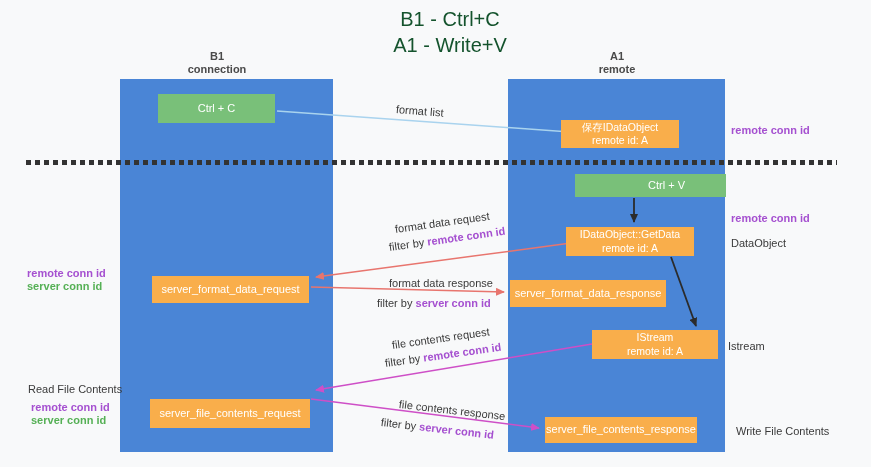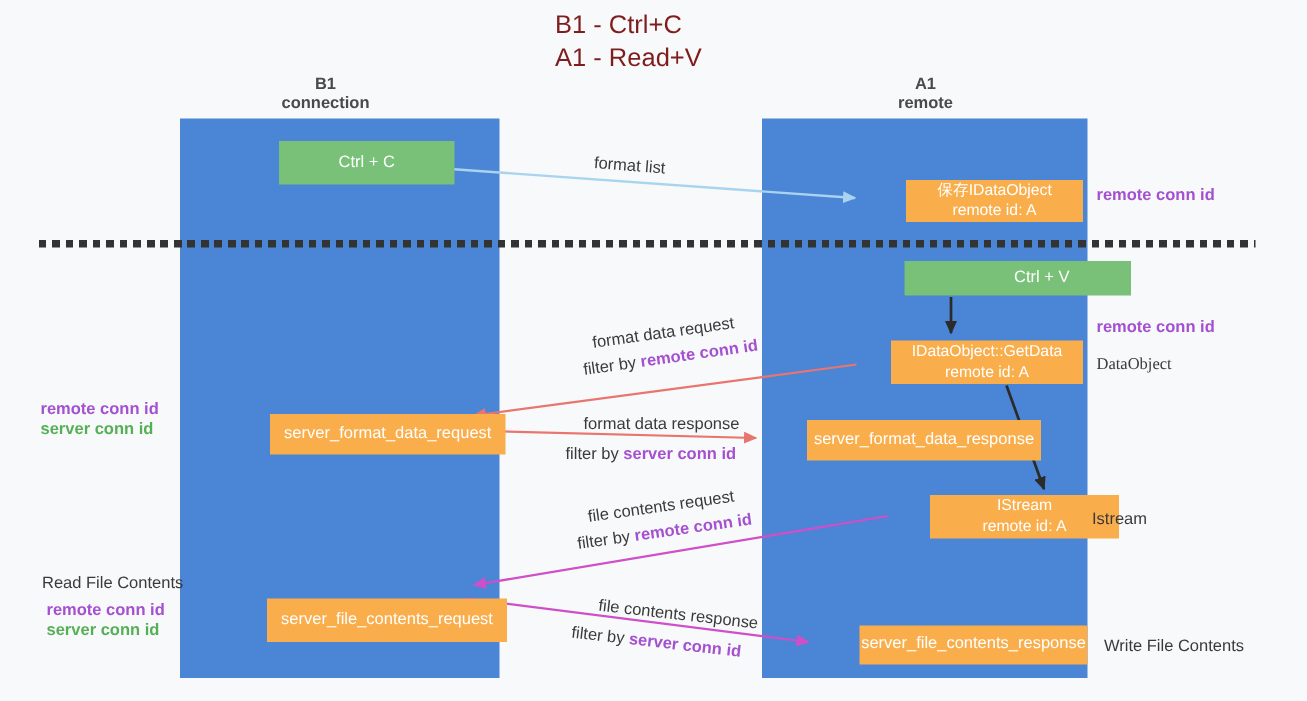--- a/index.html
+++ b/index.html
@@ -1,52 +1,52 @@
 <!DOCTYPE html>
 <html><head>
 <meta charset="utf-8">
 <style>
   html,body { margin:0; padding:0; background:#f8f9fa; font-family:"Liberation Sans", sans-serif; }
   .canvas { position:relative; width:871px; height:467px; overflow:hidden; background:#f8f9fa; }
 
-  .title { position:absolute; left:370px; top:6px; width:160px; 
-           font-size:17px; color:#7f1d1d; line-height:1.32; }
+  .title { position:absolute; left:370px; top:6px; width:160px; text-align:center;
+           font-size:20px; color:#14532d; line-height:1.32; }
 
   .lane-header { position:absolute; top:50px; width:140px; text-align:center;
                  font-size:11px; color:#4a4a4a; line-height:1.2;font-weight:bold; }
 
   .lane { position:absolute; top:79px; height:373px; background:#4a85d6; }
 
   .dashed { position:absolute; left:26px; top:160px; width:811px; height:5px;
             background:repeating-linear-gradient(90deg,#333333 0 5px,transparent 5px 9px); }
 
   .box { position:absolute; display:flex; flex-direction:column; align-items:center;
          justify-content:center; color:#ffffff; text-align:center; font-size:11px;
-         line-height:1.25; z-index:3;margin-left:28px; }
+         line-height:1.25; z-index:3; }
   .green  { background:#79c079; }
   .orange { background:#f9ae4b; }
   .two-line { font-size:10.5px; }
 
   svg.arrows { position:absolute; left:0; top:0; z-index:2; }
 
   .arrow-label { position:absolute; font-size:11px; color:#3a3a3a; white-space:nowrap;
                  transform-origin:left center; z-index:4; }
   .side-label  { position:absolute; font-size:11px; color:#3a3a3a; white-space:nowrap; z-index:4; }
   .purple   { color:#a550d0; font-weight:bold; }
   .greenlbl { color:#55b055; font-weight:bold; }
   .stack { line-height:1.15; }
 </style>
 </head>
 <body>
 
 <div class="canvas">
 
   <div class="title">
     <div>B1 - Ctrl+C</div>
-    <div>A1 - Read+V</div>
+    <div>A1 - Write+V</div>
   </div>
 
   <div class="lane-header" style="left:147px;">
     <div>B1</div>
     <div>connection</div>
   </div>
   <div class="lane-header" style="left:547px;">
     <div>A1</div>
     <div>remote</div>
   </div>
@@ -75,21 +75,21 @@
     <line x1="634" y1="198" x2="634" y2="222" stroke="#2b2b2b" stroke-width="1.8" marker-end="url(#m-black)"></line>
     <line x1="571" y1="243" x2="316" y2="277" stroke="#e8756e" stroke-width="1.5" marker-end="url(#m-salmon)"></line>
     <line x1="311" y1="287" x2="504" y2="292" stroke="#e8756e" stroke-width="1.5" marker-end="url(#m-salmon)"></line>
     <line x1="671" y1="257" x2="696" y2="326" stroke="#2b2b2b" stroke-width="1.8" marker-end="url(#m-black)"></line>
     <line x1="592" y1="344" x2="316" y2="390" stroke="#ce4fc7" stroke-width="1.5" marker-end="url(#m-magenta)"></line>
     <line x1="311" y1="399" x2="539" y2="428" stroke="#ce4fc7" stroke-width="1.5" marker-end="url(#m-magenta)"></line>
   </svg>
 
   <div class="box green" style="left:158px; top:94px; width:117px; height:29px;">Ctrl + C</div>
 
-  <div class="box orange two-line" style="left:576px; top:120px; width:118px; height:28px;">
+  <div class="box orange two-line" style="left:561px; top:120px; width:118px; height:28px;">
     <div>保存IDataObject</div>
     <div>remote id: A</div>
   </div>
 
   <div class="box green" style="left:575px; top:174px; width:119px; height:23px;padding-left:32px;">Ctrl + V</div>
 
   <div class="box orange two-line" style="left:566px; top:227px; width:128px; height:29px;">
     <div>IDataObject::GetData</div>
     <div>remote id: A</div>
   </div>
@@ -124,21 +124,21 @@
     <span>filter by </span><span class="purple">remote conn id</span>
   </div>
 
   <div class="arrow-label" style="left:399px; top:398px; transform:rotate(6.5deg);">file contents response</div>
   <div class="arrow-label" style="left:381px; top:416px; transform:rotate(6.5deg);">
     <span>filter by </span><span class="purple">server conn id</span>
   </div>
 
   <div class="side-label purple" style="left:731px; top:124px;">remote conn id</div>
   <div class="side-label purple" style="left:731px; top:212px;">remote conn id</div>
-  <div class="side-label" style="left:731px; top:237px;font-family:Liberation Serif, serif;">DataObject</div>
+  <div class="side-label" style="left:731px; top:237px;">DataObject</div>
   <div class="side-label" style="left:728px; top:340px;">Istream</div>
   <div class="side-label" style="left:736px; top:425px;">Write File Contents</div>
 
   <div class="side-label stack" style="left:27px; top:267px;">
     <div class="purple">remote conn id</div>
     <div class="greenlbl">server conn id</div>
   </div>
   <div class="side-label" style="left:28px; top:383px;">Read File Contents</div>
   <div class="side-label stack" style="left:31px; top:401px;">
     <div class="purple">remote conn id</div>

